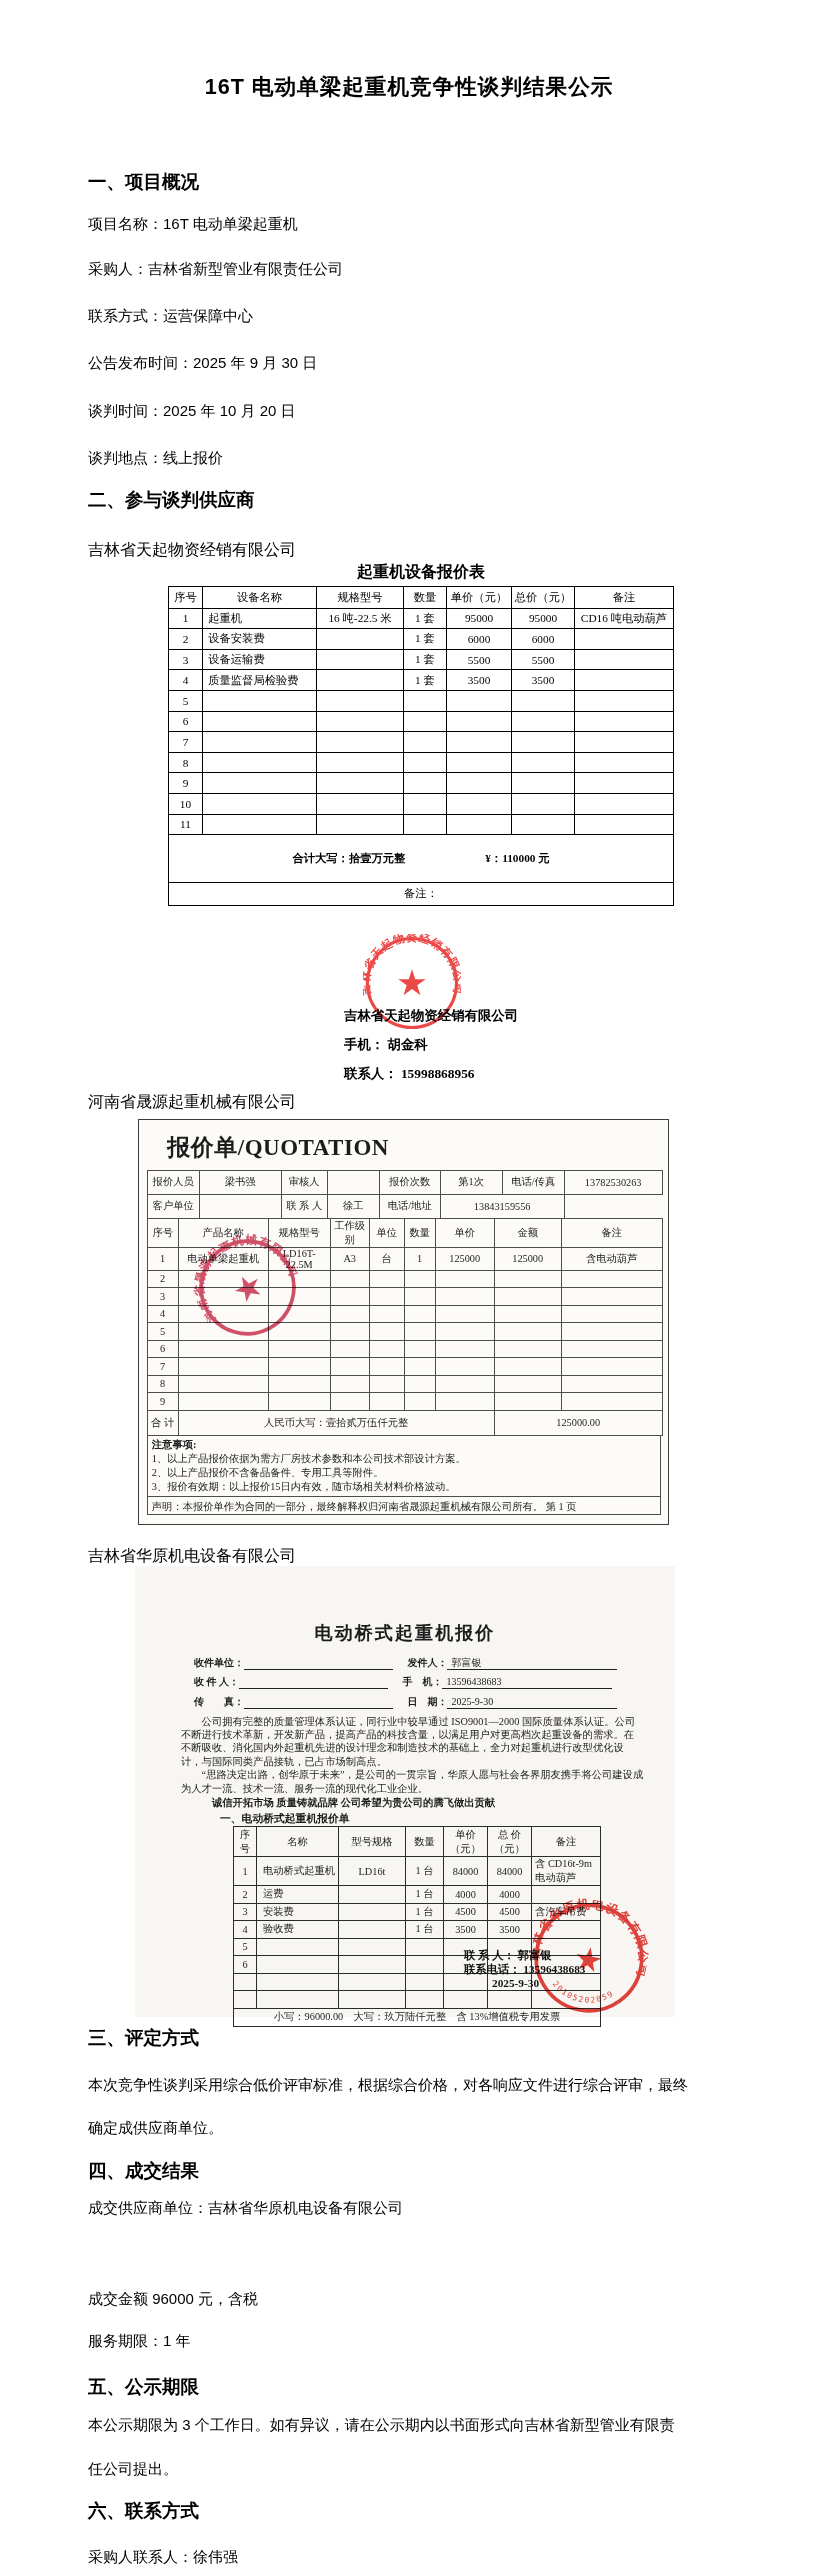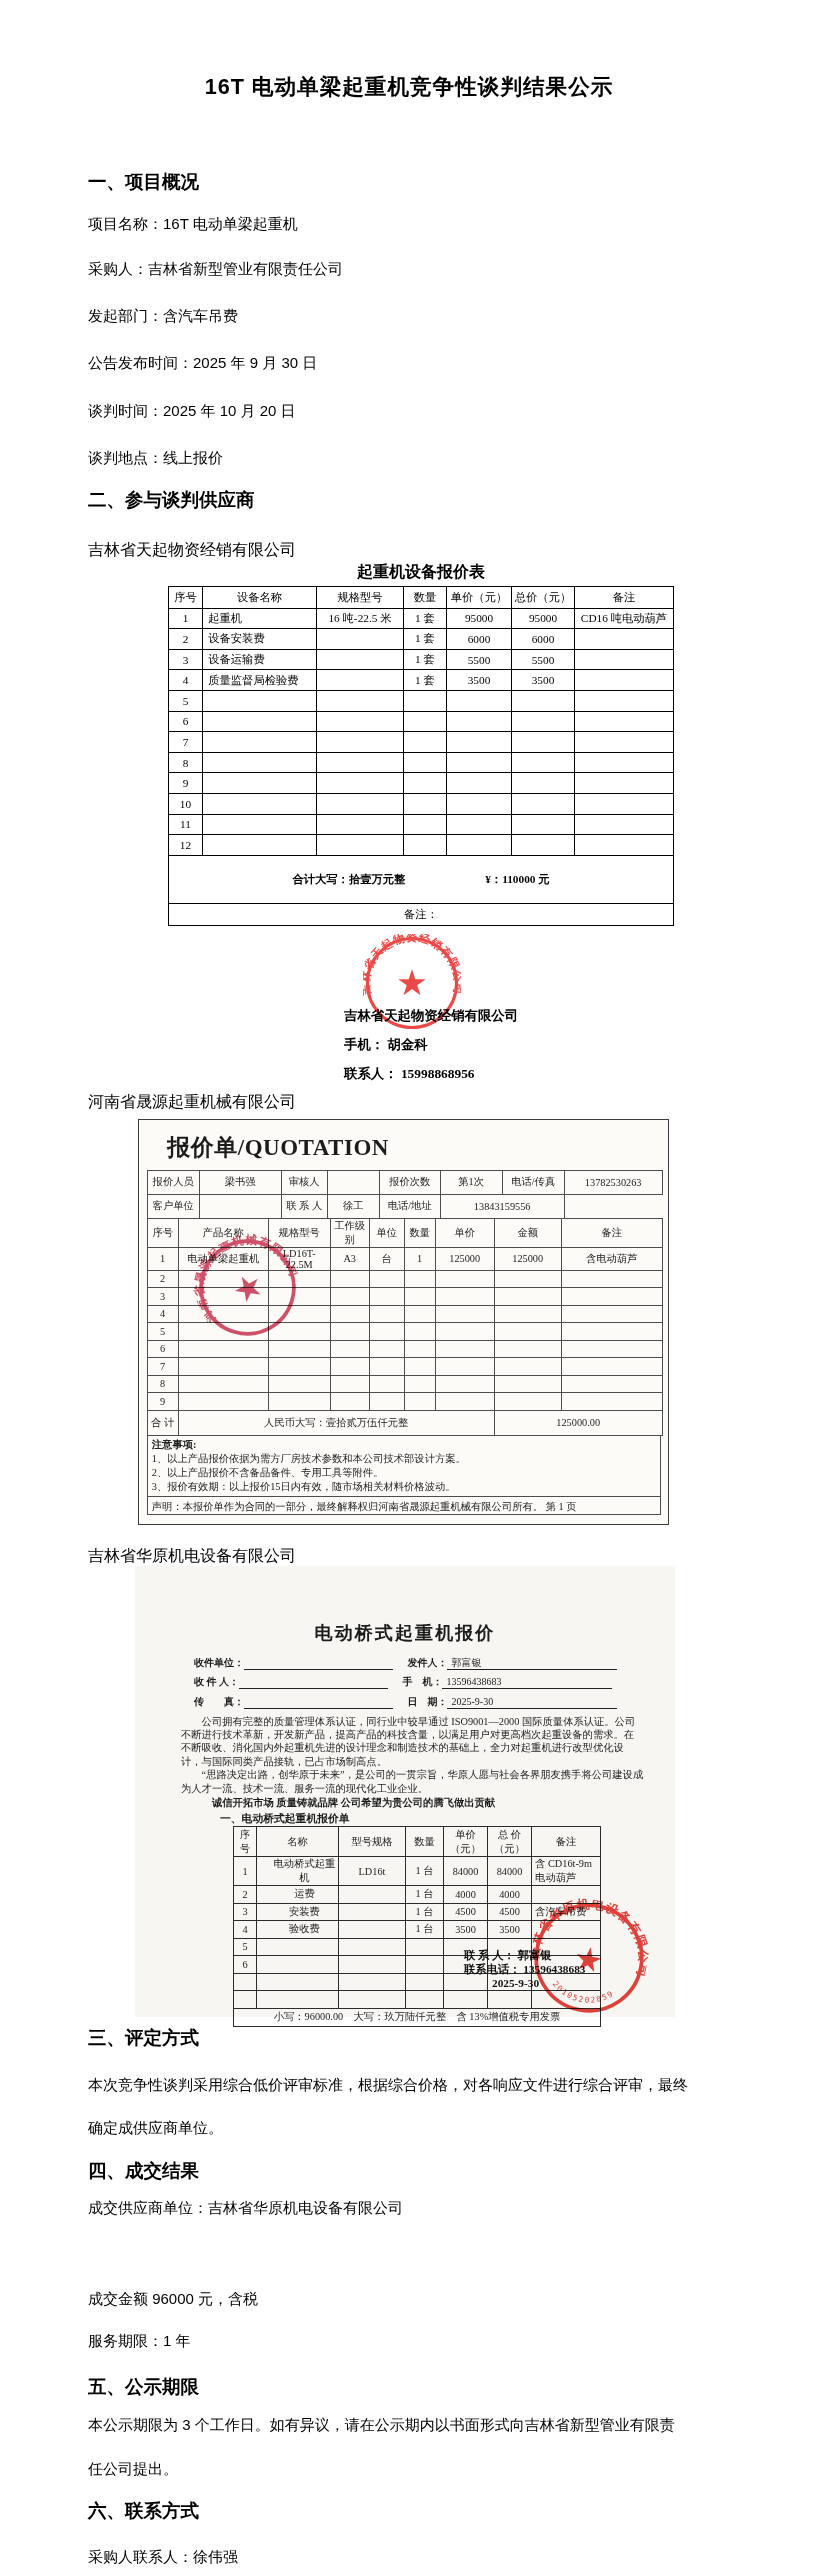--- a/index.html
+++ b/index.html
@@ -58,21 +58,21 @@
   .s3-para{margin:0 31px 0 46px;font-size:10.3px;line-height:13.4px;text-indent:2em;}
   .s3-slogan{margin-left:77px;font-size:10.3px;font-weight:bold;line-height:15.5px;}
   .s3-sub{margin-left:85px;font-size:10.8px;font-weight:bold;line-height:15.5px;}
   table.s3t{border-collapse:collapse;table-layout:fixed;width:368px;margin-left:98px;
             font-size:10.3px;}
   .s3t th,.s3t td{border:1px solid #2b2b2b;text-align:center;padding:0 2.1px;overflow:hidden;
                   white-space:pre-line;font-weight:normal;}
   .s3t thead th{height:29px;}
   .s3t tbody[data-rows] tr td{height:16.5px;}
   .s3t tbody[data-rows] tr:first-child td{height:24px;}
-  .s3t tbody[data-rows] td:nth-child(2){text-align:center;padding-left:16px;font-family:Liberation Serif, serif;}
+  .s3t tbody[data-rows] td:nth-child(2){text-align:left;padding-left:6px;font-family:Liberation Serif, serif;}
   .s3t tbody[data-rows] td:nth-child(7){text-align:left;padding-left:3.1px;}
   .s3-total-cell{height:17.5px;text-align:left;padding-left:5.2px;font-weight:bold;}
   .s3-contacts{left:464px;top:1948px;font-family:"Liberation Serif",serif;font-size:11.3px;
                font-weight:bold;line-height:14px;color:#111;}
   .s3-date{margin-left:28px;}
 
   
   .s1-contacts{left:344px;top:1001px;font-family:"Liberation Serif",serif;font-size:13.4px;
                font-weight:bold;line-height:29px;}
 
@@ -82,21 +82,21 @@
 </head>
 <body>
 
 <div class="page">
 
   <div class="abs doc-title">16T 电动单梁起重机竞争性谈判结果公示</div>
 
   <div class="abs sec-h" style="top:169px">一、项目概况</div>
   <div class="abs body-line" style="top:215px">项目名称：16T 电动单梁起重机</div>
   <div class="abs body-line" style="top:260px">采购人：吉林省新型管业有限责任公司</div>
-  <div class="abs body-line" style="top:307px">发起部门：含汽车吊费</div>
+  <div class="abs body-line" style="top:307px">联系方式：运营保障中心</div>
   <div class="abs body-line" style="top:354px">公告发布时间：2025 年 9 月 30 日</div>
   <div class="abs body-line" style="top:402px">谈判时间：2025 年 10 月 20 日</div>
   <div class="abs body-line" style="top:449px">谈判地点：线上报价</div>
 
   <div class="abs sec-h" style="top:487px">二、参与谈判供应商</div>
 
   <div class="abs company-name" style="top:540px">吉林省天起物资经销有限公司</div>
   <div class="abs t1-title" style="top:562px">起重机设备报价表</div>
 
   <table class="abs t1" style="left:168px;top:586px">
@@ -213,29 +213,20 @@
         </tr>
         <tr>
           <td>11</td>
           <td></td>
           <td></td>
           <td></td>
           <td></td>
           <td></td>
           <td></td>
         </tr>
-        <tr>
-          <td>12</td>
-          <td></td>
-          <td></td>
-          <td></td>
-          <td></td>
-          <td></td>
-          <td></td>
-        </tr>
       </tbody>
     <tbody>
       <tr>
         <td colspan="7" class="t1-total-cell">
           <span>合计大写：拾壹万元整</span>
           <span class="t1-total-amount">¥：110000 元</span>
         </td>
       </tr>
       <tr>
         <td colspan="7" class="t1-note-cell">备注：</td>

